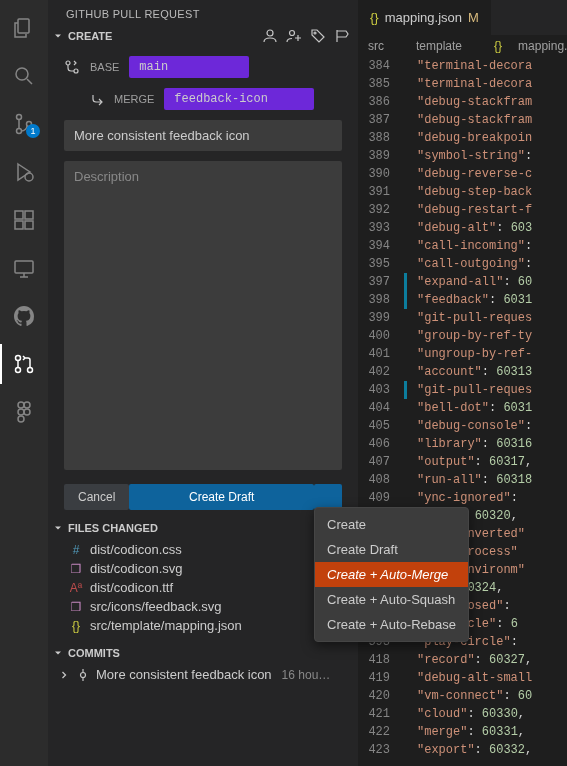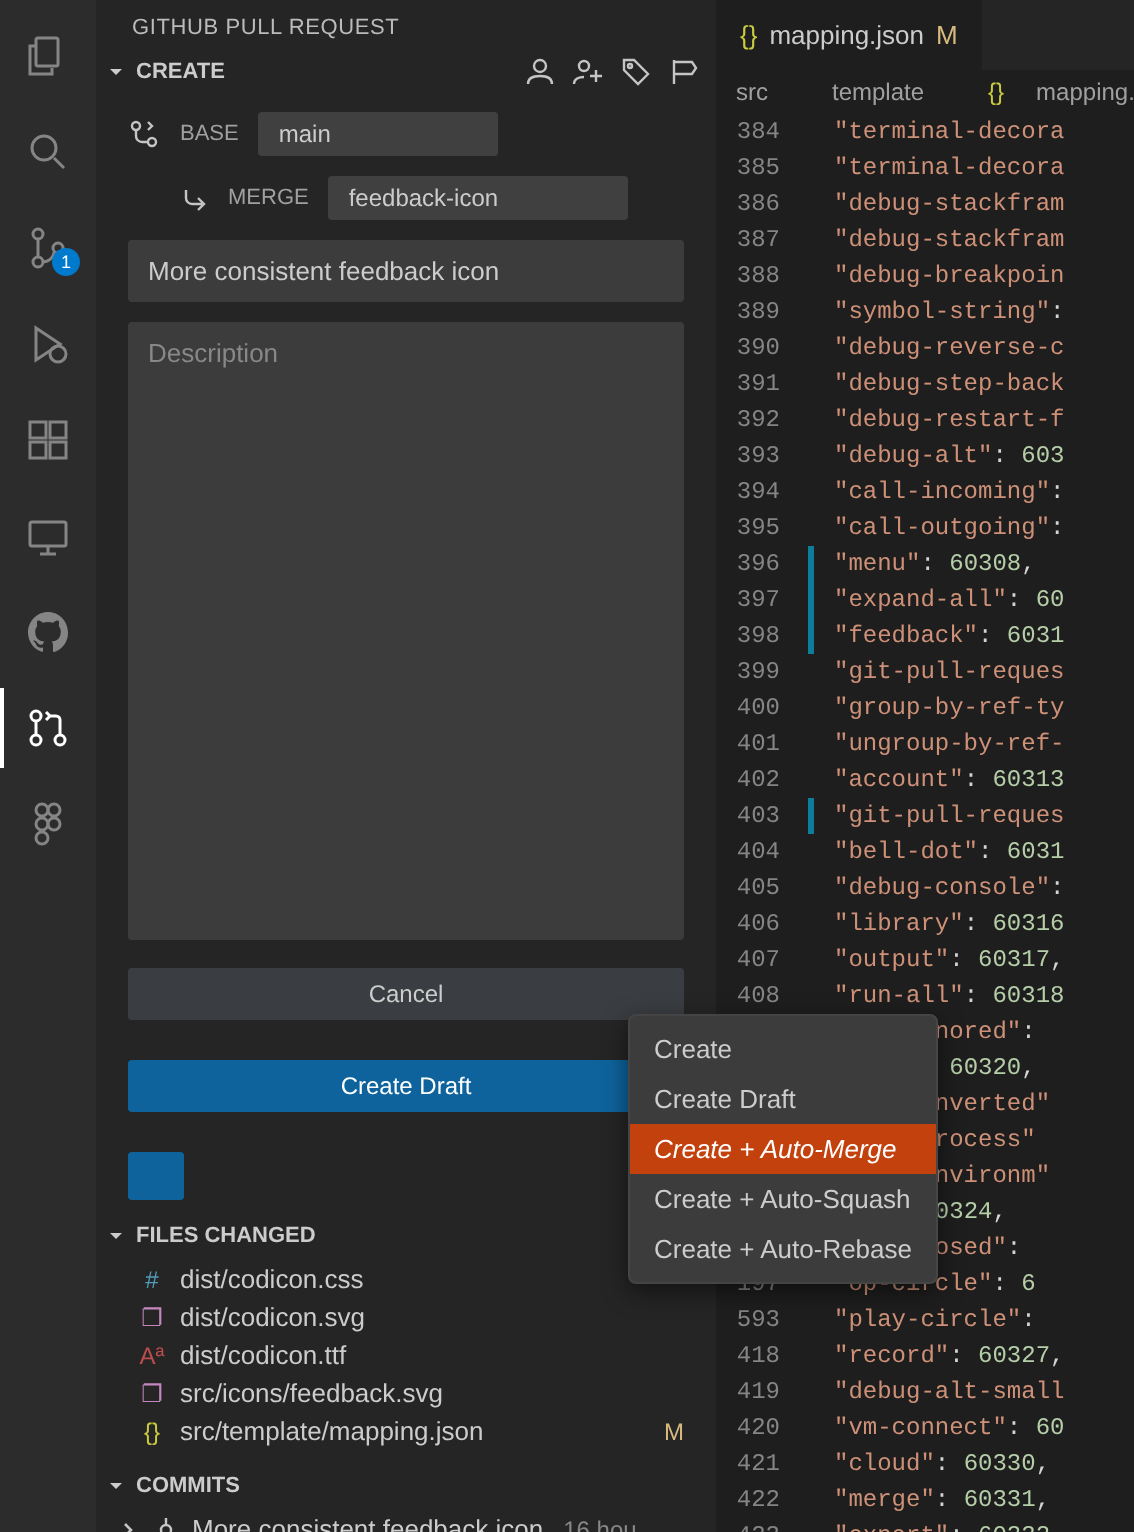--- a/index.html
+++ b/index.html
@@ -96,47 +96,47 @@
   display: flex;
   align-items: center;
   gap: 10px;
 }
 .branch-row.indent { padding-left: 26px; }
 .branch-label {
   font-size: 11px;
   color: #a0a0a0;
 }
 .branch-val {
-  background: #404040;
+  background: #6d28d9;
   padding: 4px 10px;
   border-radius: 2px;
   font-size: 12px;
   min-width: 120px;
+  font-family: Liberation Mono, monospace;
 }
 .branch-val.wide { min-width: 150px; }
 .title-input, .desc-input {
   background: #3c3c3c;
   border: none;
   color: #cccccc;
   padding: 8px 10px;
   font-size: 13px;
   font-family: inherit;
   border-radius: 2px;
   width: 100%;
 }
 .desc-input {
   height: 309px;
   resize: none;
 }
 .desc-input::placeholder, .title-input::placeholder { color: #888; }
 .btn-row {
   display: flex;
-  gap: 20px;
+  gap: 0;
   margin-top: 4px;
-  flex-direction: column;
 }
 .btn {
   padding: 6px 14px;
   border-radius: 2px;
   font-size: 12px;
   cursor: pointer;
   border: none;
 }
 .btn-cancel {
   background: #3a3d41;
@@ -493,21 +493,20 @@
       <div class="code-line"><span class="lineno">386</span><span class="gutter-mod "></span><span class="code-text"><span class="str">"debug-stackfram</span></span></div>
       <div class="code-line"><span class="lineno">387</span><span class="gutter-mod "></span><span class="code-text"><span class="str">"debug-stackfram</span></span></div>
       <div class="code-line"><span class="lineno">388</span><span class="gutter-mod "></span><span class="code-text"><span class="str">"debug-breakpoin</span></span></div>
       <div class="code-line"><span class="lineno">389</span><span class="gutter-mod "></span><span class="code-text"><span class="str">"symbol-string"</span><span class="pln">:</span></span></div>
       <div class="code-line"><span class="lineno">390</span><span class="gutter-mod "></span><span class="code-text"><span class="str">"debug-reverse-c</span></span></div>
       <div class="code-line"><span class="lineno">391</span><span class="gutter-mod "></span><span class="code-text"><span class="str">"debug-step-back</span></span></div>
       <div class="code-line"><span class="lineno">392</span><span class="gutter-mod "></span><span class="code-text"><span class="str">"debug-restart-f</span></span></div>
       <div class="code-line"><span class="lineno">393</span><span class="gutter-mod "></span><span class="code-text"><span class="str">"debug-alt"</span><span class="pln">: <span class="num">603</span></span></span></div>
       <div class="code-line"><span class="lineno">394</span><span class="gutter-mod "></span><span class="code-text"><span class="str">"call-incoming"</span><span class="pln">:</span></span></div>
       <div class="code-line"><span class="lineno">395</span><span class="gutter-mod "></span><span class="code-text"><span class="str">"call-outgoing"</span><span class="pln">:</span></span></div>
-      <div class="code-line"><span class="lineno">396</span><span class="gutter-mod m"></span><span class="code-text"><span class="str">"menu"</span><span class="pln">: <span class="num">60308</span>,</span></span></div>
       <div class="code-line"><span class="lineno">397</span><span class="gutter-mod m"></span><span class="code-text"><span class="str">"expand-all"</span><span class="pln">: <span class="num">60</span></span></span></div>
       <div class="code-line"><span class="lineno">398</span><span class="gutter-mod m"></span><span class="code-text"><span class="str">"feedback"</span><span class="pln">: <span class="num">6031</span></span></span></div>
       <div class="code-line"><span class="lineno">399</span><span class="gutter-mod "></span><span class="code-text"><span class="str">"git-pull-reques</span></span></div>
       <div class="code-line"><span class="lineno">400</span><span class="gutter-mod "></span><span class="code-text"><span class="str">"group-by-ref-ty</span></span></div>
       <div class="code-line"><span class="lineno">401</span><span class="gutter-mod "></span><span class="code-text"><span class="str">"ungroup-by-ref-</span></span></div>
       <div class="code-line"><span class="lineno">402</span><span class="gutter-mod "></span><span class="code-text"><span class="str">"account"</span><span class="pln">: <span class="num">60313</span></span></span></div>
       <div class="code-line"><span class="lineno">403</span><span class="gutter-mod m"></span><span class="code-text"><span class="str">"git-pull-reques</span></span></div>
       <div class="code-line"><span class="lineno">404</span><span class="gutter-mod "></span><span class="code-text"><span class="str">"bell-dot"</span><span class="pln">: <span class="num">6031</span></span></span></div>
       <div class="code-line"><span class="lineno">405</span><span class="gutter-mod "></span><span class="code-text"><span class="str">"debug-console"</span><span class="pln">:</span></span></div>
       <div class="code-line"><span class="lineno">406</span><span class="gutter-mod "></span><span class="code-text"><span class="str">"library"</span><span class="pln">: <span class="num">60316</span></span></span></div>

